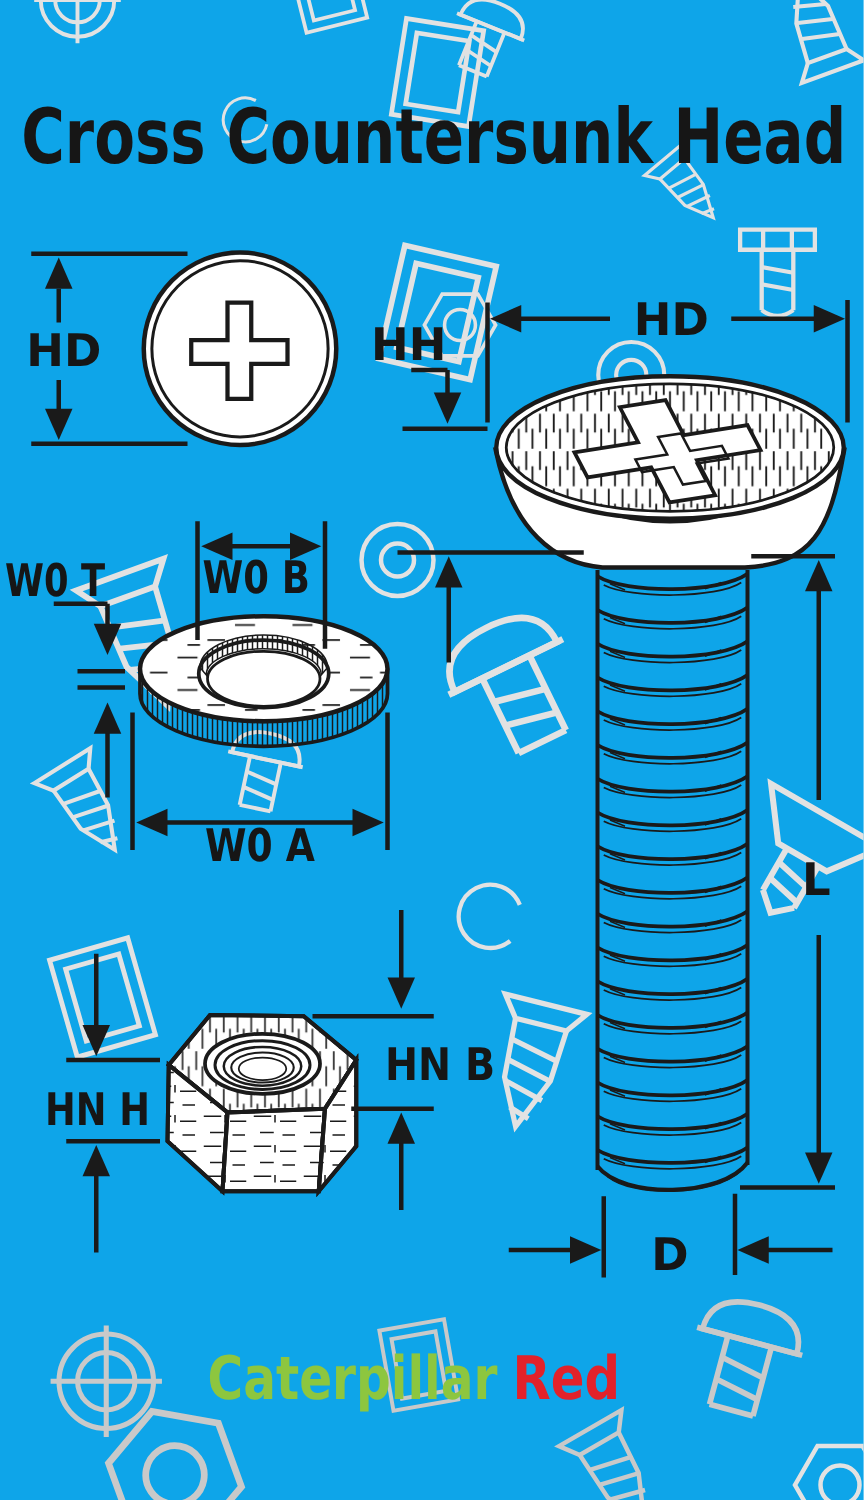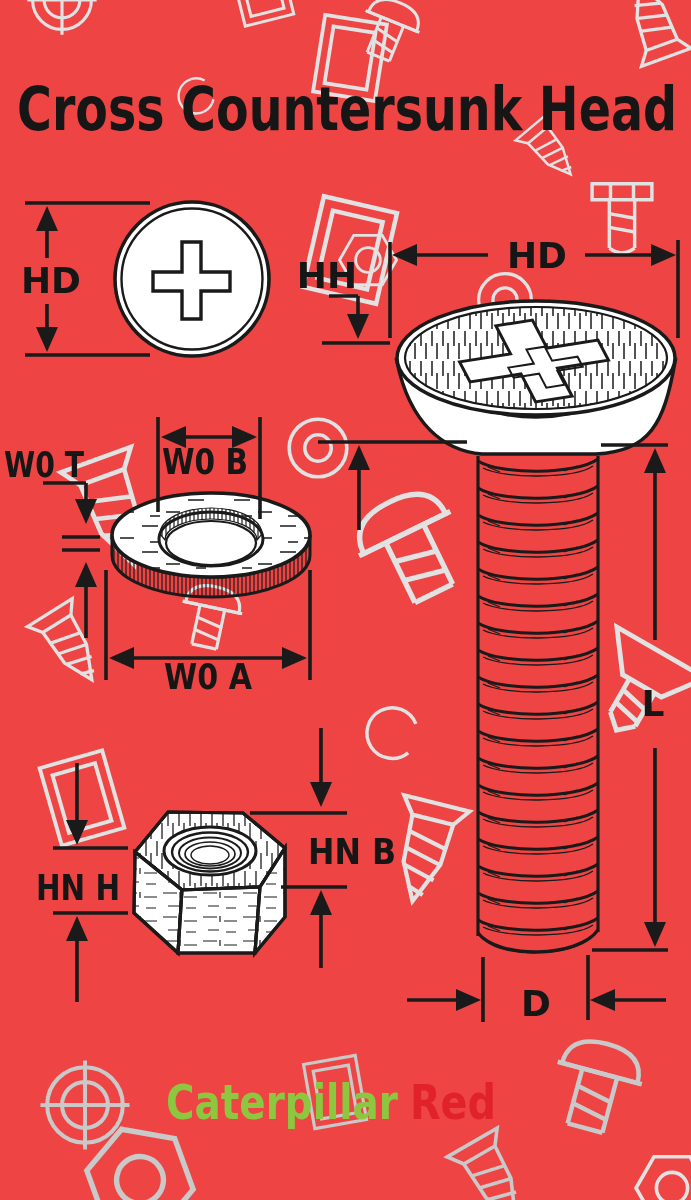--- a/index.html
+++ b/index.html
@@ -1,16 +1,16 @@
 <!DOCTYPE html>
 <html><head>
 <meta charset="utf-8">
 <style>
   html,body{margin:0;padding:0;background:#fff;}
-  .stage{position:relative;width:691px;height:1200px;background:#ef4444;overflow:hidden;}
+  .stage{position:relative;width:691px;height:1200px;background:#0ea5e9;overflow:hidden;}
   svg{display:block;}
   text{font-family:"DejaVu Sans","Liberation Sans",sans-serif;font-weight:bold;fill:#161616;}
   .dim path{stroke:#1a1a1a;stroke-width:3.6;fill:none;}
   .dim use{fill:#1a1a1a;stroke:none;}
   .dimlabel{font-size:36px;}
   .art path,.art ellipse,.art circle,.art polygon{stroke:#1a1a1a;}
   .wm{stroke:#e2e2e2;fill:none;stroke-width:3;}
   .wm-dark{stroke:#c9c9c9;}
 </style>
 </head>

